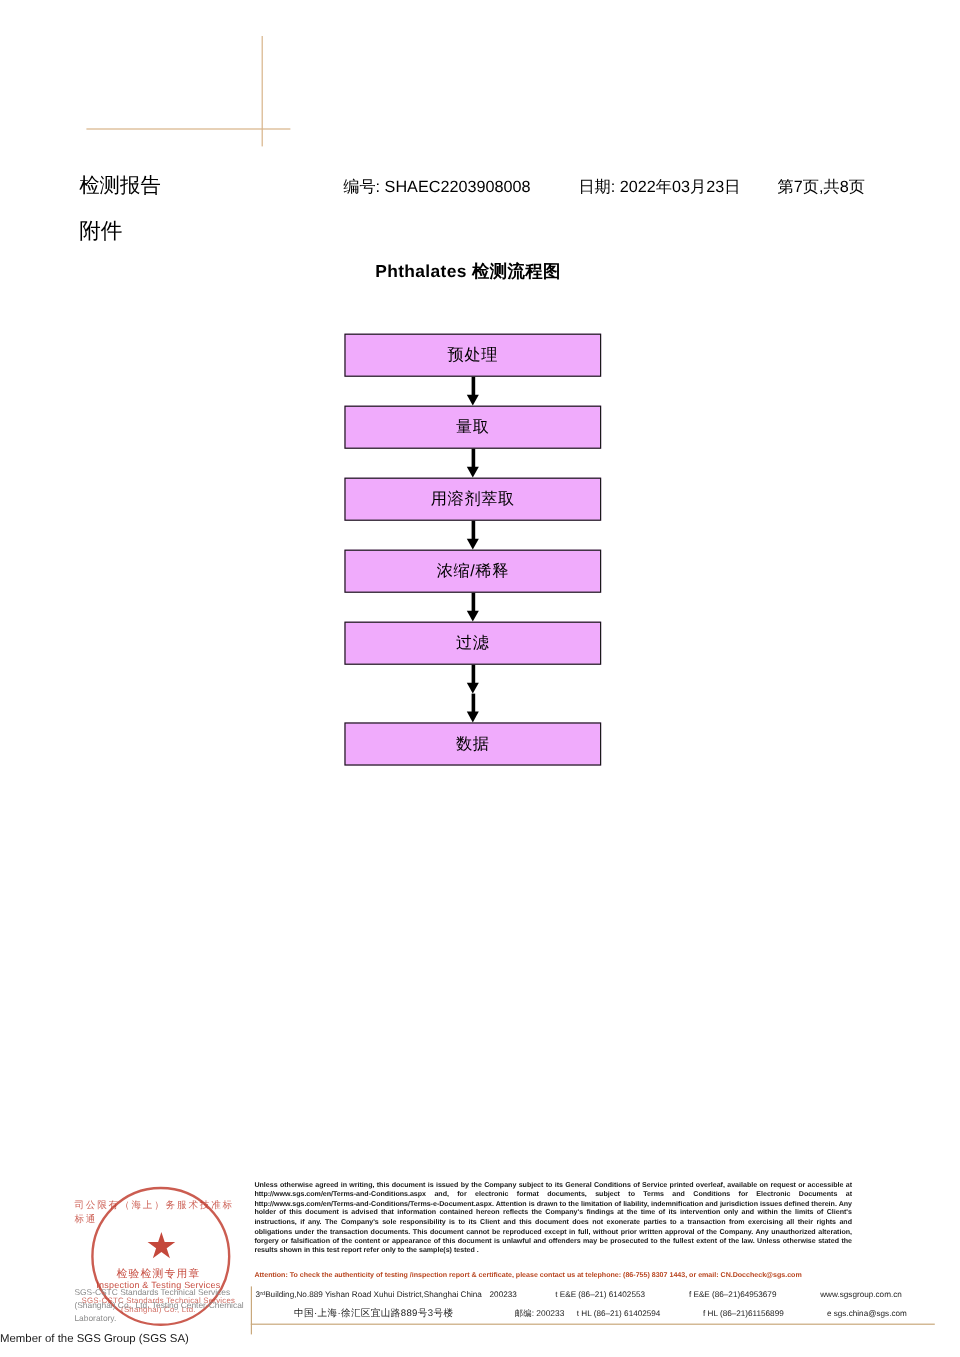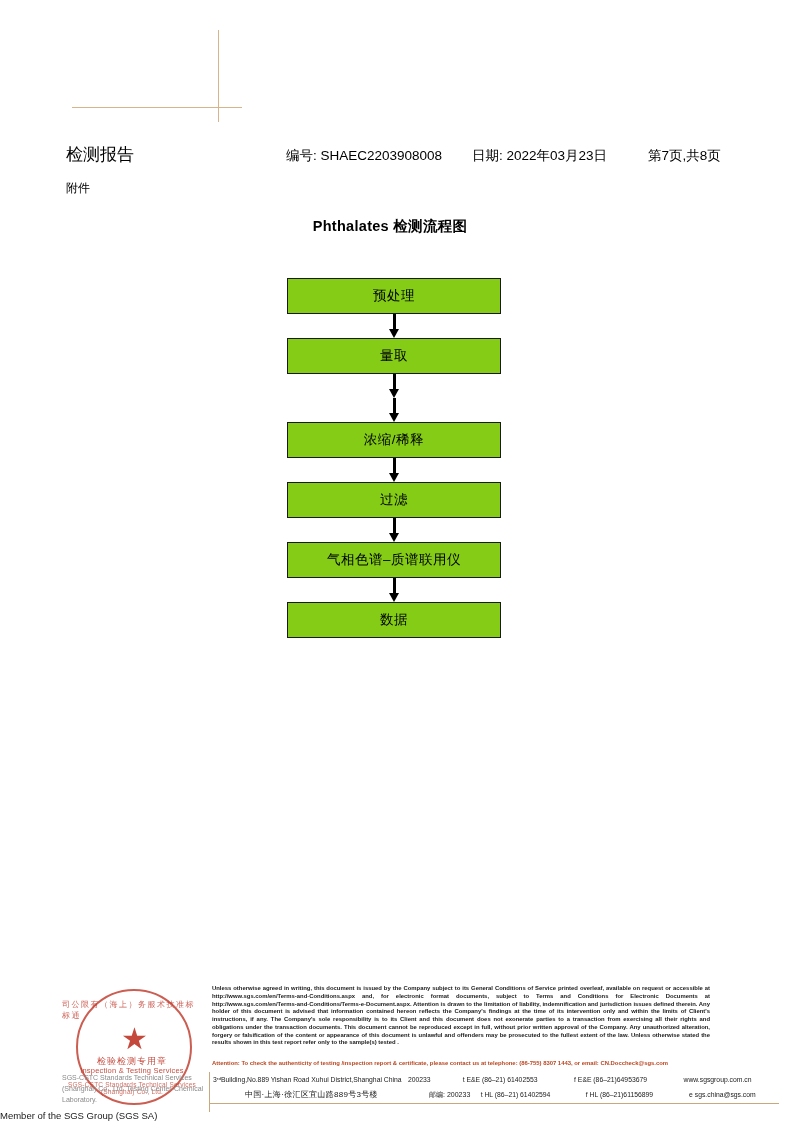--- a/index.html
+++ b/index.html
@@ -49,28 +49,28 @@
   .doc-head-line {
     position: absolute;
     white-space: nowrap;
   }
   #report-title {
     left: 66px; top: 143px;
     font-size: 17px;
   }
   #attachment-label {
     left: 66px; top: 180px;
-    font-size: 12px;
+    font-size: 18px;
   }
   #report-no {
     left: 286px; top: 147px;
     font-size: 13.5px;
   }
   #report-date {
-    left: 472px; top: 147px;
+    left: 482px; top: 147px;
     font-size: 13.5px;
   }
   #page-no {
     left: 648px; top: 147px;
     font-size: 13.5px;
   }
 
   
   #flow-title {
     position: absolute;
@@ -88,21 +88,21 @@
   }
   .flow-node {
     width: 214px;
     height: 36px;
     border: 1px solid #1a1a1a;
     box-sizing: border-box;
     display: flex;
     align-items: center;
     justify-content: center;
     font-size: 13.5px;
-    background: #84cc16;
+    background: #f0abfc;
     letter-spacing: 0.5px;
   }
   .flow-arrow {
     width: 214px;
     height: 24px;
     position: relative;
   }
   .flow-arrow .shaft {
     position: absolute;
     left: 50%;
@@ -283,35 +283,35 @@
   <div class="flow-node">预处理</div>
   <div class="flow-arrow">
       <div class="shaft"></div>
       <div class="head"></div>
     </div>
   <div class="flow-node">量取</div>
   <div class="flow-arrow">
       <div class="shaft"></div>
       <div class="head"></div>
     </div>
+  <div class="flow-node">用溶剂萃取</div>
   <div class="flow-arrow">
       <div class="shaft"></div>
       <div class="head"></div>
     </div>
   <div class="flow-node">浓缩/稀释</div>
   <div class="flow-arrow">
       <div class="shaft"></div>
       <div class="head"></div>
     </div>
   <div class="flow-node">过滤</div>
   <div class="flow-arrow">
       <div class="shaft"></div>
       <div class="head"></div>
     </div>
-  <div class="flow-node">气相色谱–质谱联用仪</div>
   <div class="flow-arrow">
       <div class="shaft"></div>
       <div class="head"></div>
     </div>
   <div class="flow-node">数据</div>
 </div>
 
 <div id="stamp-wrap">
   <div id="stamp-circle"></div>
   <div id="stamp-arc-top">司公限有（海上）务服术技准标标通</div>

